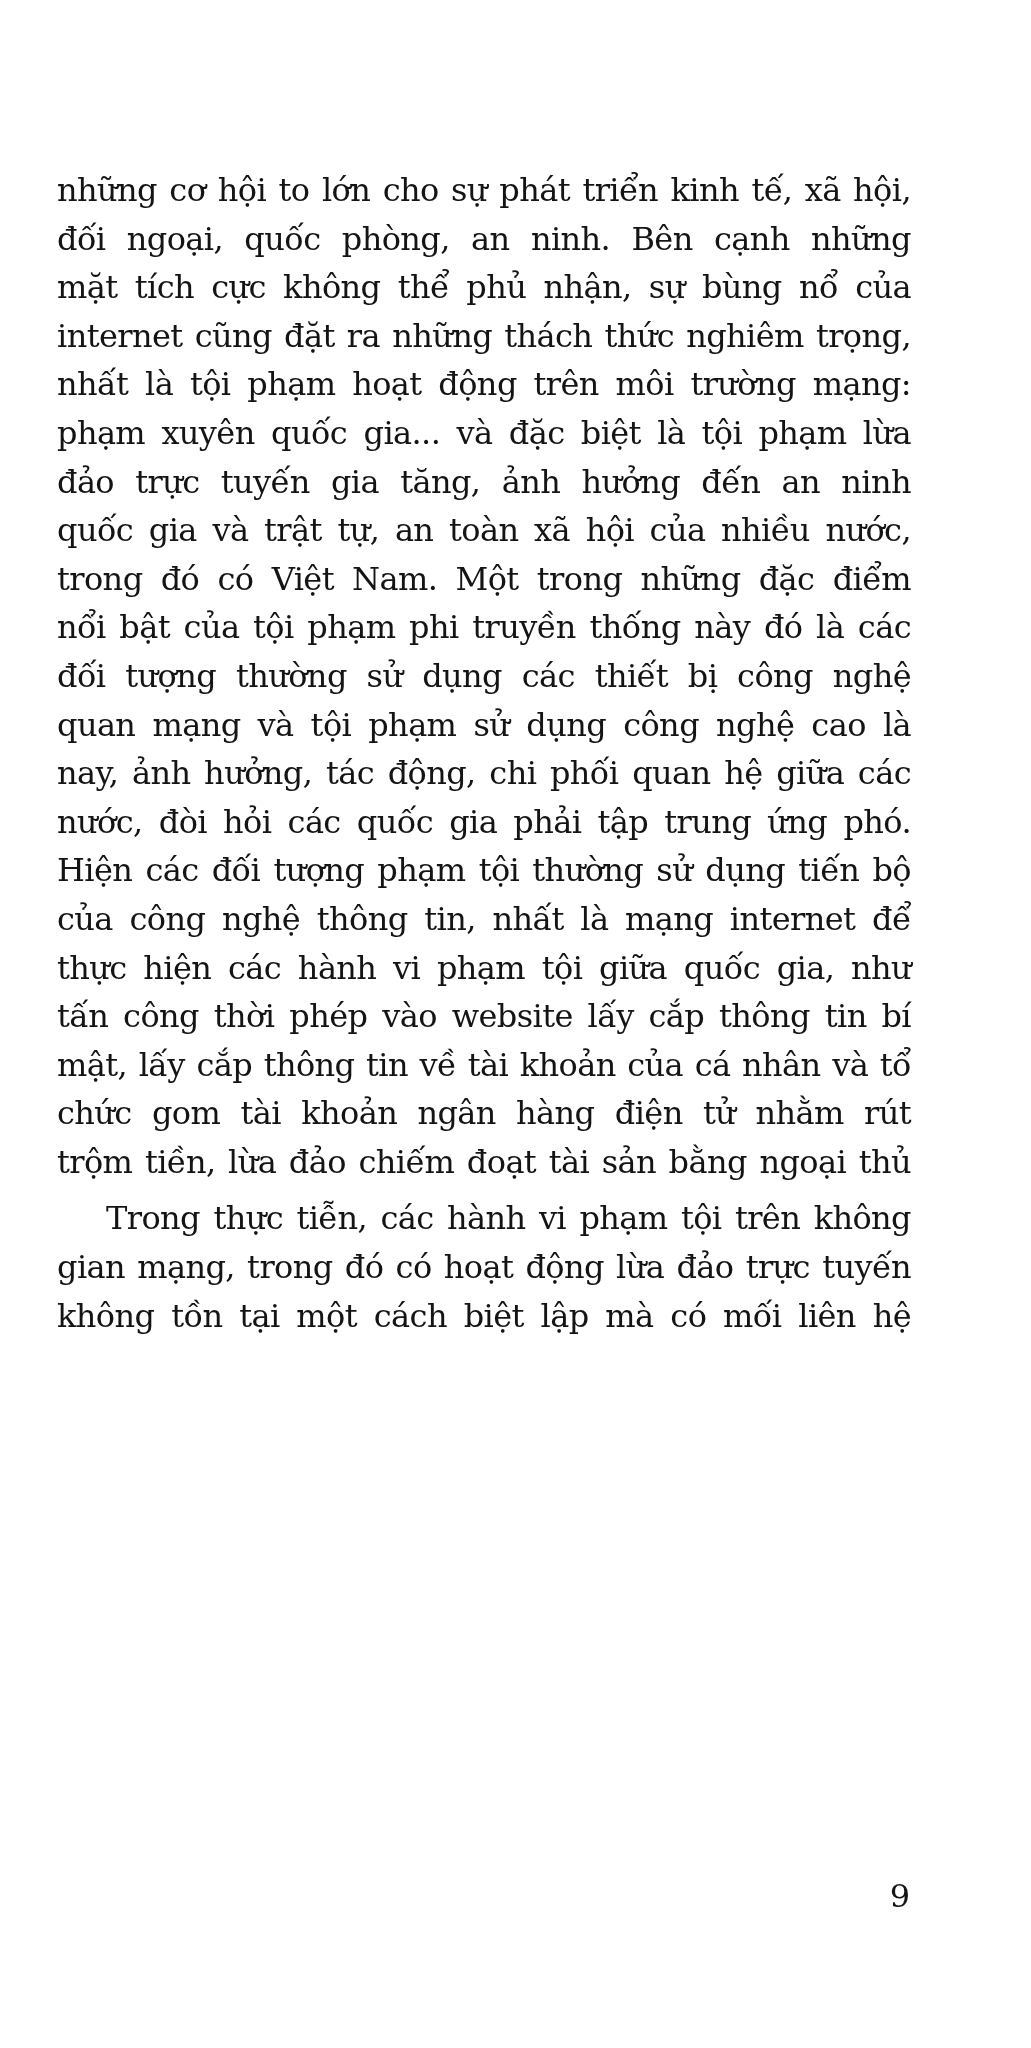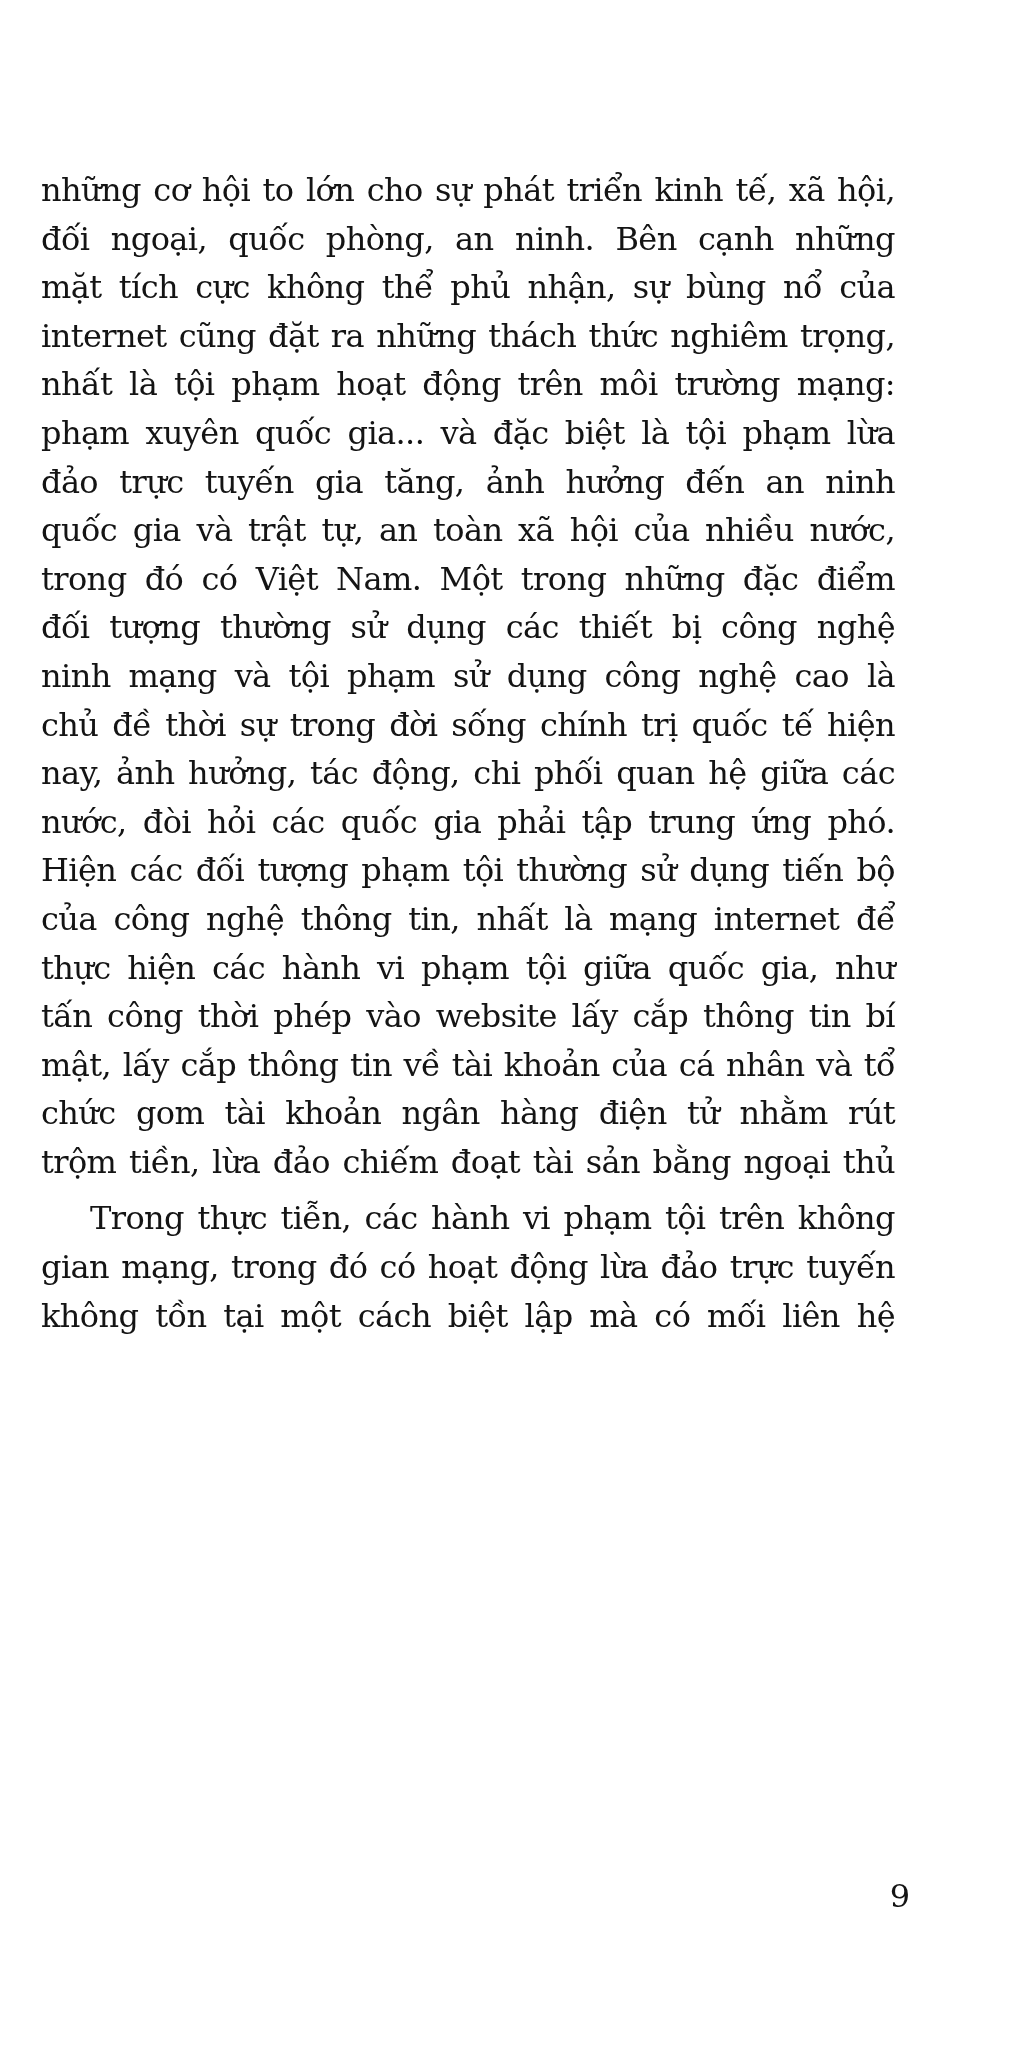--- a/index.html
+++ b/index.html
@@ -17,21 +17,21 @@
     .page {
       position: absolute;
       left: 0;
       top: 0;
       width: 1031px;
       height: 2048px;
       background: #ffffff;
     }
     .text-block {
       position: absolute;
-      left: 41px;
+      left: 57px;
       top: 166px;
       width: 854px;
       font-family: "DejaVu Serif", "Liberation Serif", serif;
       font-size: 32px;
       line-height: 48.6px;
       letter-spacing: -0.6px;
     }
     .line {
       display: block;
       white-space: nowrap;
@@ -67,23 +67,23 @@
     <div>
       <span class="line">những cơ hội to lớn cho sự phát triển kinh tế, xã hội,</span>
       <span class="line">đối ngoại, quốc phòng, an ninh. Bên cạnh những</span>
       <span class="line">mặt tích cực không thể phủ nhận, sự bùng nổ của</span>
       <span class="line">internet cũng đặt ra những thách thức nghiêm trọng,</span>
       <span class="line">nhất là tội phạm hoạt động trên môi trường mạng:</span>
       <span class="line">phạm xuyên quốc gia... và đặc biệt là tội phạm lừa</span>
       <span class="line">đảo trực tuyến gia tăng, ảnh hưởng đến an ninh</span>
       <span class="line">quốc gia và trật tự, an toàn xã hội của nhiều nước,</span>
       <span class="line">trong đó có Việt Nam. Một trong những đặc điểm</span>
+      <span class="line">nổi bật của tội phạm phi truyền thống này đó là các</span>
       <span class="line">đối tượng thường sử dụng các thiết bị công nghệ</span>
-      <span class="line">ninh mạng và tội phạm sử dụng công nghệ cao là</span>
-      <span class="line">chủ đề thời sự trong đời sống chính trị quốc tế hiện</span>
+      <span class="line">quan mạng và tội phạm sử dụng công nghệ cao là</span>
       <span class="line">nay, ảnh hưởng, tác động, chi phối quan hệ giữa các</span>
       <span class="line">nước, đòi hỏi các quốc gia phải tập trung ứng phó.</span>
       <span class="line">Hiện các đối tượng phạm tội thường sử dụng tiến bộ</span>
       <span class="line">của công nghệ thông tin, nhất là mạng internet để</span>
       <span class="line">thực hiện các hành vi phạm tội giữa quốc gia, như</span>
       <span class="line">tấn công thời phép vào website lấy cắp thông tin bí</span>
       <span class="line">mật, lấy cắp thông tin về tài khoản của cá nhân và tổ</span>
       <span class="line">chức gom tài khoản ngân hàng điện tử nhằm rút</span>
       <span class="line">trộm tiền, lừa đảo chiếm đoạt tài sản bằng ngoại thủ</span>
     </div>

